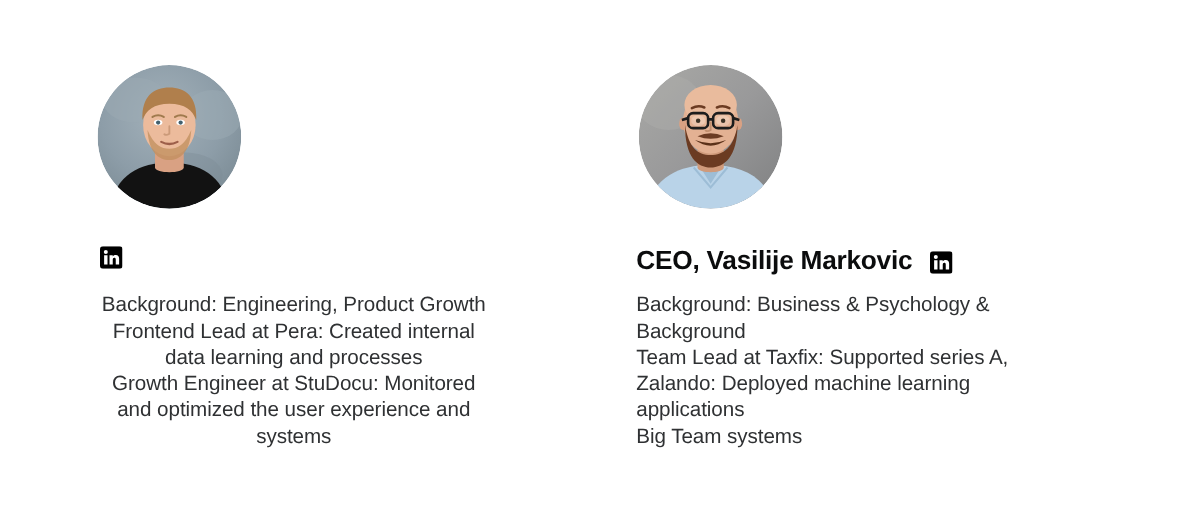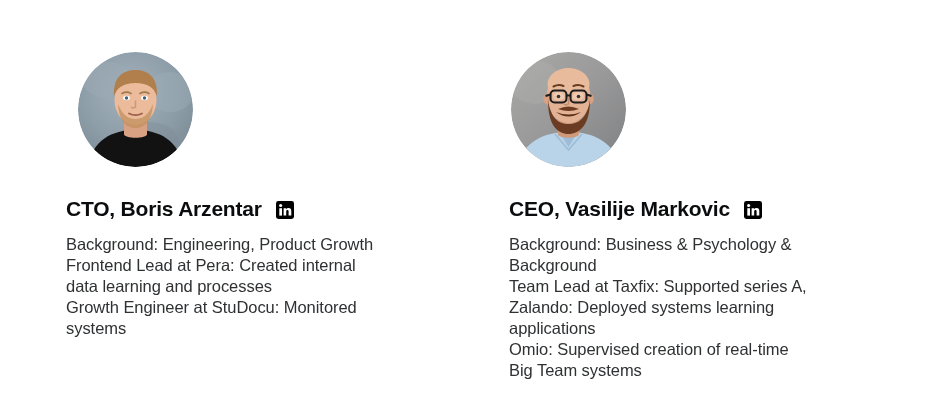--- a/index.html
+++ b/index.html
@@ -72,21 +72,21 @@
   
   .bio {
     position: absolute;
     top: 234px;
     left: 0;
     font-size: 16.5px;
     line-height: 21px;
     color: #2f3133;
     letter-spacing: -0.05px;
   }
-  .profile-card.left  .bio { width: 338px; }
+  .profile-card.left  .bio { width: 338px; text-align: center; }
   .profile-card.right .bio { width: 342px; }
 
   .bio-line { display: block; }
 </style>
 </head>
 <body>
 
 <div class="team-section">
 
   <div class="profile-card left">
@@ -127,36 +127,36 @@
           <path d="M44 41.5 q4.5 -2.6 9 0" stroke="#a07a4d" stroke-width="1.7" fill="none" stroke-linecap="round"></path>
           <path d="M62 41.5 q4.5 -2.6 9 0" stroke="#a07a4d" stroke-width="1.7" fill="none" stroke-linecap="round"></path>
 
           <path d="M57.5 49 v6 q-2.5 1.6 -4 0.4" stroke="#cb9a79" stroke-width="1.5" fill="none" stroke-linecap="round"></path>
           <path d="M51 61.5 q6.5 3.4 13 0" stroke="#9d5f4a" stroke-width="1.8" fill="none" stroke-linecap="round"></path>
         </g>
       </svg>
     </div>
 
     <div class="name-row">
-      <span class="name-text">CTO, Boris Arzentar</span>
       <span class="linkedin-icon">
         <svg viewBox="0 0 18 18" xmlns="http://www.w3.org/2000/svg">
           <rect x="0" y="0" width="18" height="18" rx="2.4" fill="#000000"></rect>
           <rect x="3.3" y="7.2" width="2.7" height="7.4" fill="#ffffff"></rect>
           <circle cx="4.65" cy="4.5" r="1.6" fill="#ffffff"></circle>
           <path d="M7.6 7.2 h2.6 v1.05 c0.55 -0.9 1.5 -1.25 2.45 -1.25 c1.75 0 2.65 1.1 2.65 3.05 v4.55 h-2.7 v-4.0 c0 -1.0 -0.35 -1.5 -1.15 -1.5 c-0.85 0 -1.25 0.58 -1.25 1.6 v3.9 h-2.6 z" fill="#ffffff"></path>
         </svg>
       </span>
     </div>
 
     <div class="bio">
       <span class="bio-line">Background: Engineering, Product Growth</span>
       <span class="bio-line">Frontend Lead at Pera: Created internal</span>
       <span class="bio-line">data learning and processes</span>
       <span class="bio-line">Growth Engineer at StuDocu: Monitored</span>
+      <span class="bio-line">and optimized the user experience and</span>
       <span class="bio-line">systems</span>
     </div>
   </div>
 
   <div class="profile-card right">
 
     <div class="avatar">
       <svg viewBox="0 0 115 115" xmlns="http://www.w3.org/2000/svg">
         <defs>
           <clipPath id="clipR">
@@ -219,20 +219,19 @@
           <circle cx="4.65" cy="4.5" r="1.6" fill="#ffffff"></circle>
           <path d="M7.6 7.2 h2.6 v1.05 c0.55 -0.9 1.5 -1.25 2.45 -1.25 c1.75 0 2.65 1.1 2.65 3.05 v4.55 h-2.7 v-4.0 c0 -1.0 -0.35 -1.5 -1.15 -1.5 c-0.85 0 -1.25 0.58 -1.25 1.6 v3.9 h-2.6 z" fill="#ffffff"></path>
         </svg>
       </span>
     </div>
 
     <div class="bio">
       <span class="bio-line">Background: Business &amp; Psychology &amp;</span>
       <span class="bio-line">Background</span>
       <span class="bio-line">Team Lead at Taxfix: Supported series A,</span>
-      <span class="bio-line">Zalando: Deployed systems learning</span>
+      <span class="bio-line">Zalando: Deployed machine learning</span>
       <span class="bio-line">applications</span>
-      <span class="bio-line">Omio: Supervised creation of real-time</span>
       <span class="bio-line">Big Team systems</span>
     </div>
   </div>
 
 </div>
 
 </body></html>

